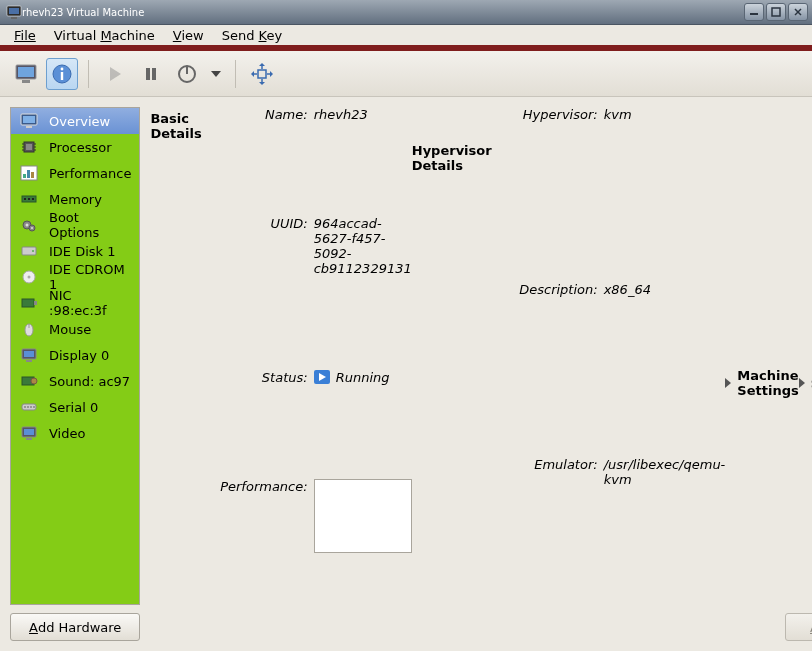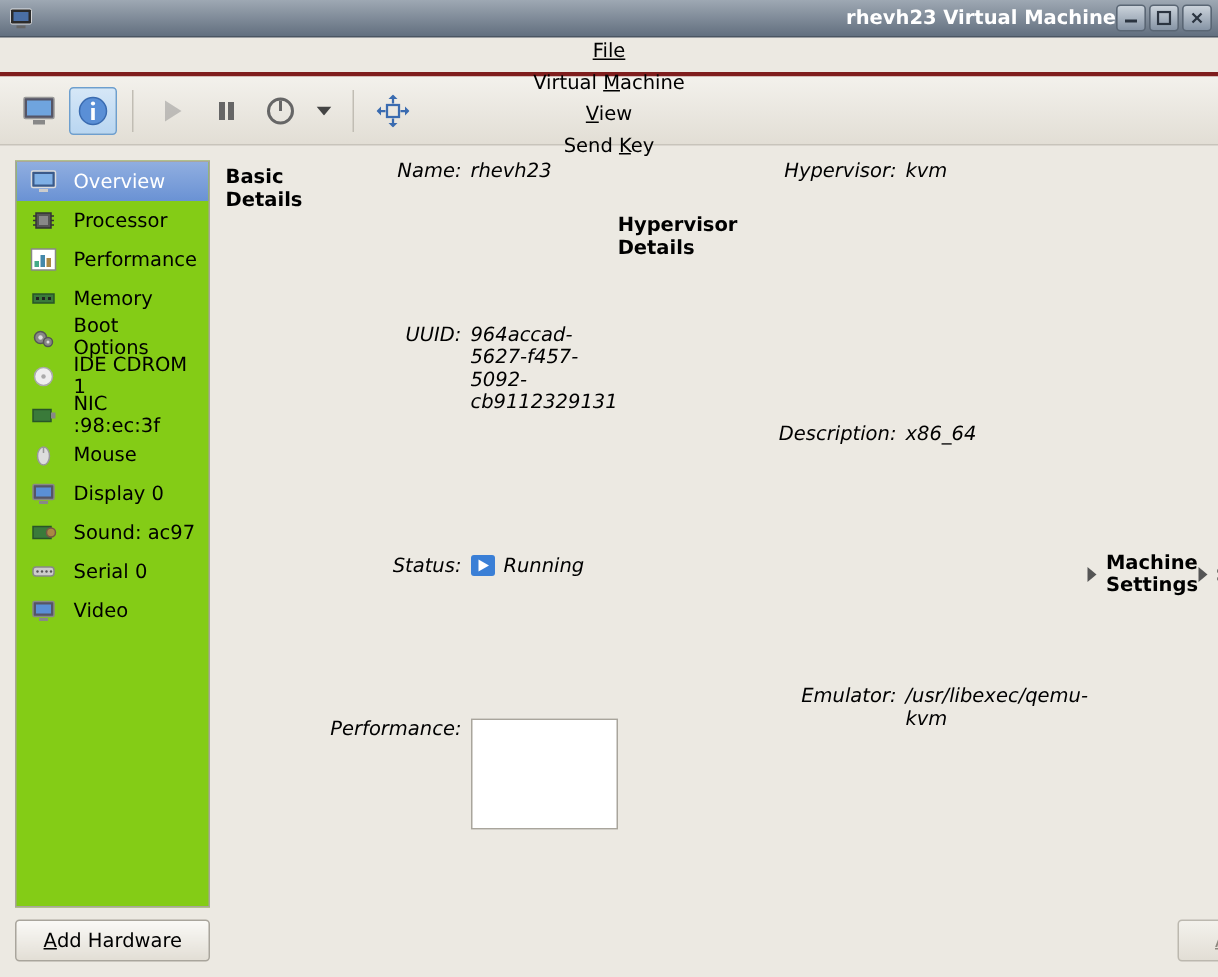--- a/index.html
+++ b/index.html
@@ -21,23 +21,23 @@
     position: relative;
     border-bottom: 1px solid #4a5562;
   }
   .titlebar-icon {
     width: 16px; height: 16px;
     margin-left: 6px;
     display: inline-flex; align-items: center; justify-content: center;
   }
   .titlebar-title {
     color: #fff;
-    font-weight: bold;
-    font-size: 13px;
-    text-align: right;
+    font-weight: normal;
+    font-size: 10px;
+    text-align: left;
     flex: 1;
   }
   .titlebar-buttons {
     display: flex;
     gap: 2px;
     margin-right: 4px;
   }
   .tb-btn {
     width: 20px; height: 18px;
     background: linear-gradient(to bottom,#cbd3db,#8694a5);
@@ -47,22 +47,21 @@
     font-size: 11px;
     color: #2b3440;
   }
   .menubar {
     height: 26px;
     background: #ece9e2;
     display: flex;
     align-items: center;
     padding: 0 6px;
     gap: 2px;
-    border-bottom: 3px solid #7f1d1d;
-    flex-direction: column;
+    border-bottom: 6px solid #7f1d1d;
   }
   .menu-item {
     padding: 2px 8px;
     border-radius: 2px;
   }
   .menu-item .mn { text-decoration: underline; }
   .toolbar {
     height: 46px;
     background: linear-gradient(to bottom,#f3f1ec 0%, #e2ded5 100%);
     display: flex;
@@ -319,20 +318,29 @@
               <circle cx="7" cy="8" r="1.5" fill="#ddd"></circle>
               <circle cx="12" cy="11" r="3" fill="#888" stroke="#555"></circle>
               <circle cx="12" cy="11" r="1" fill="#ddd"></circle>
             </svg>
           </span>
         <span>Boot Options</span>
       </div>
       <div class="sidebar-item">
         <span class="side-icon">
             <svg width="18" height="16" viewBox="0 0 18 16">
+              <rect x="2" y="4" width="14" height="8" rx="1" fill="#ccc" stroke="#888"></rect>
+              <circle cx="13" cy="8" r="1" fill="#5a5"></circle>
+            </svg>
+          </span>
+        <span>IDE Disk 1</span>
+      </div>
+      <div class="sidebar-item">
+        <span class="side-icon">
+            <svg width="18" height="16" viewBox="0 0 18 16">
               <circle cx="9" cy="8" r="6" fill="#eee" stroke="#aaa"></circle>
               <circle cx="9" cy="8" r="1.5" fill="#aaa"></circle>
             </svg>
           </span>
         <span>IDE CDROM 1</span>
       </div>
       <div class="sidebar-item">
         <span class="side-icon">
             <svg width="18" height="16" viewBox="0 0 18 16">
               <rect x="2" y="4" width="12" height="8" fill="#3a7a3a" stroke="#285528"></rect>

